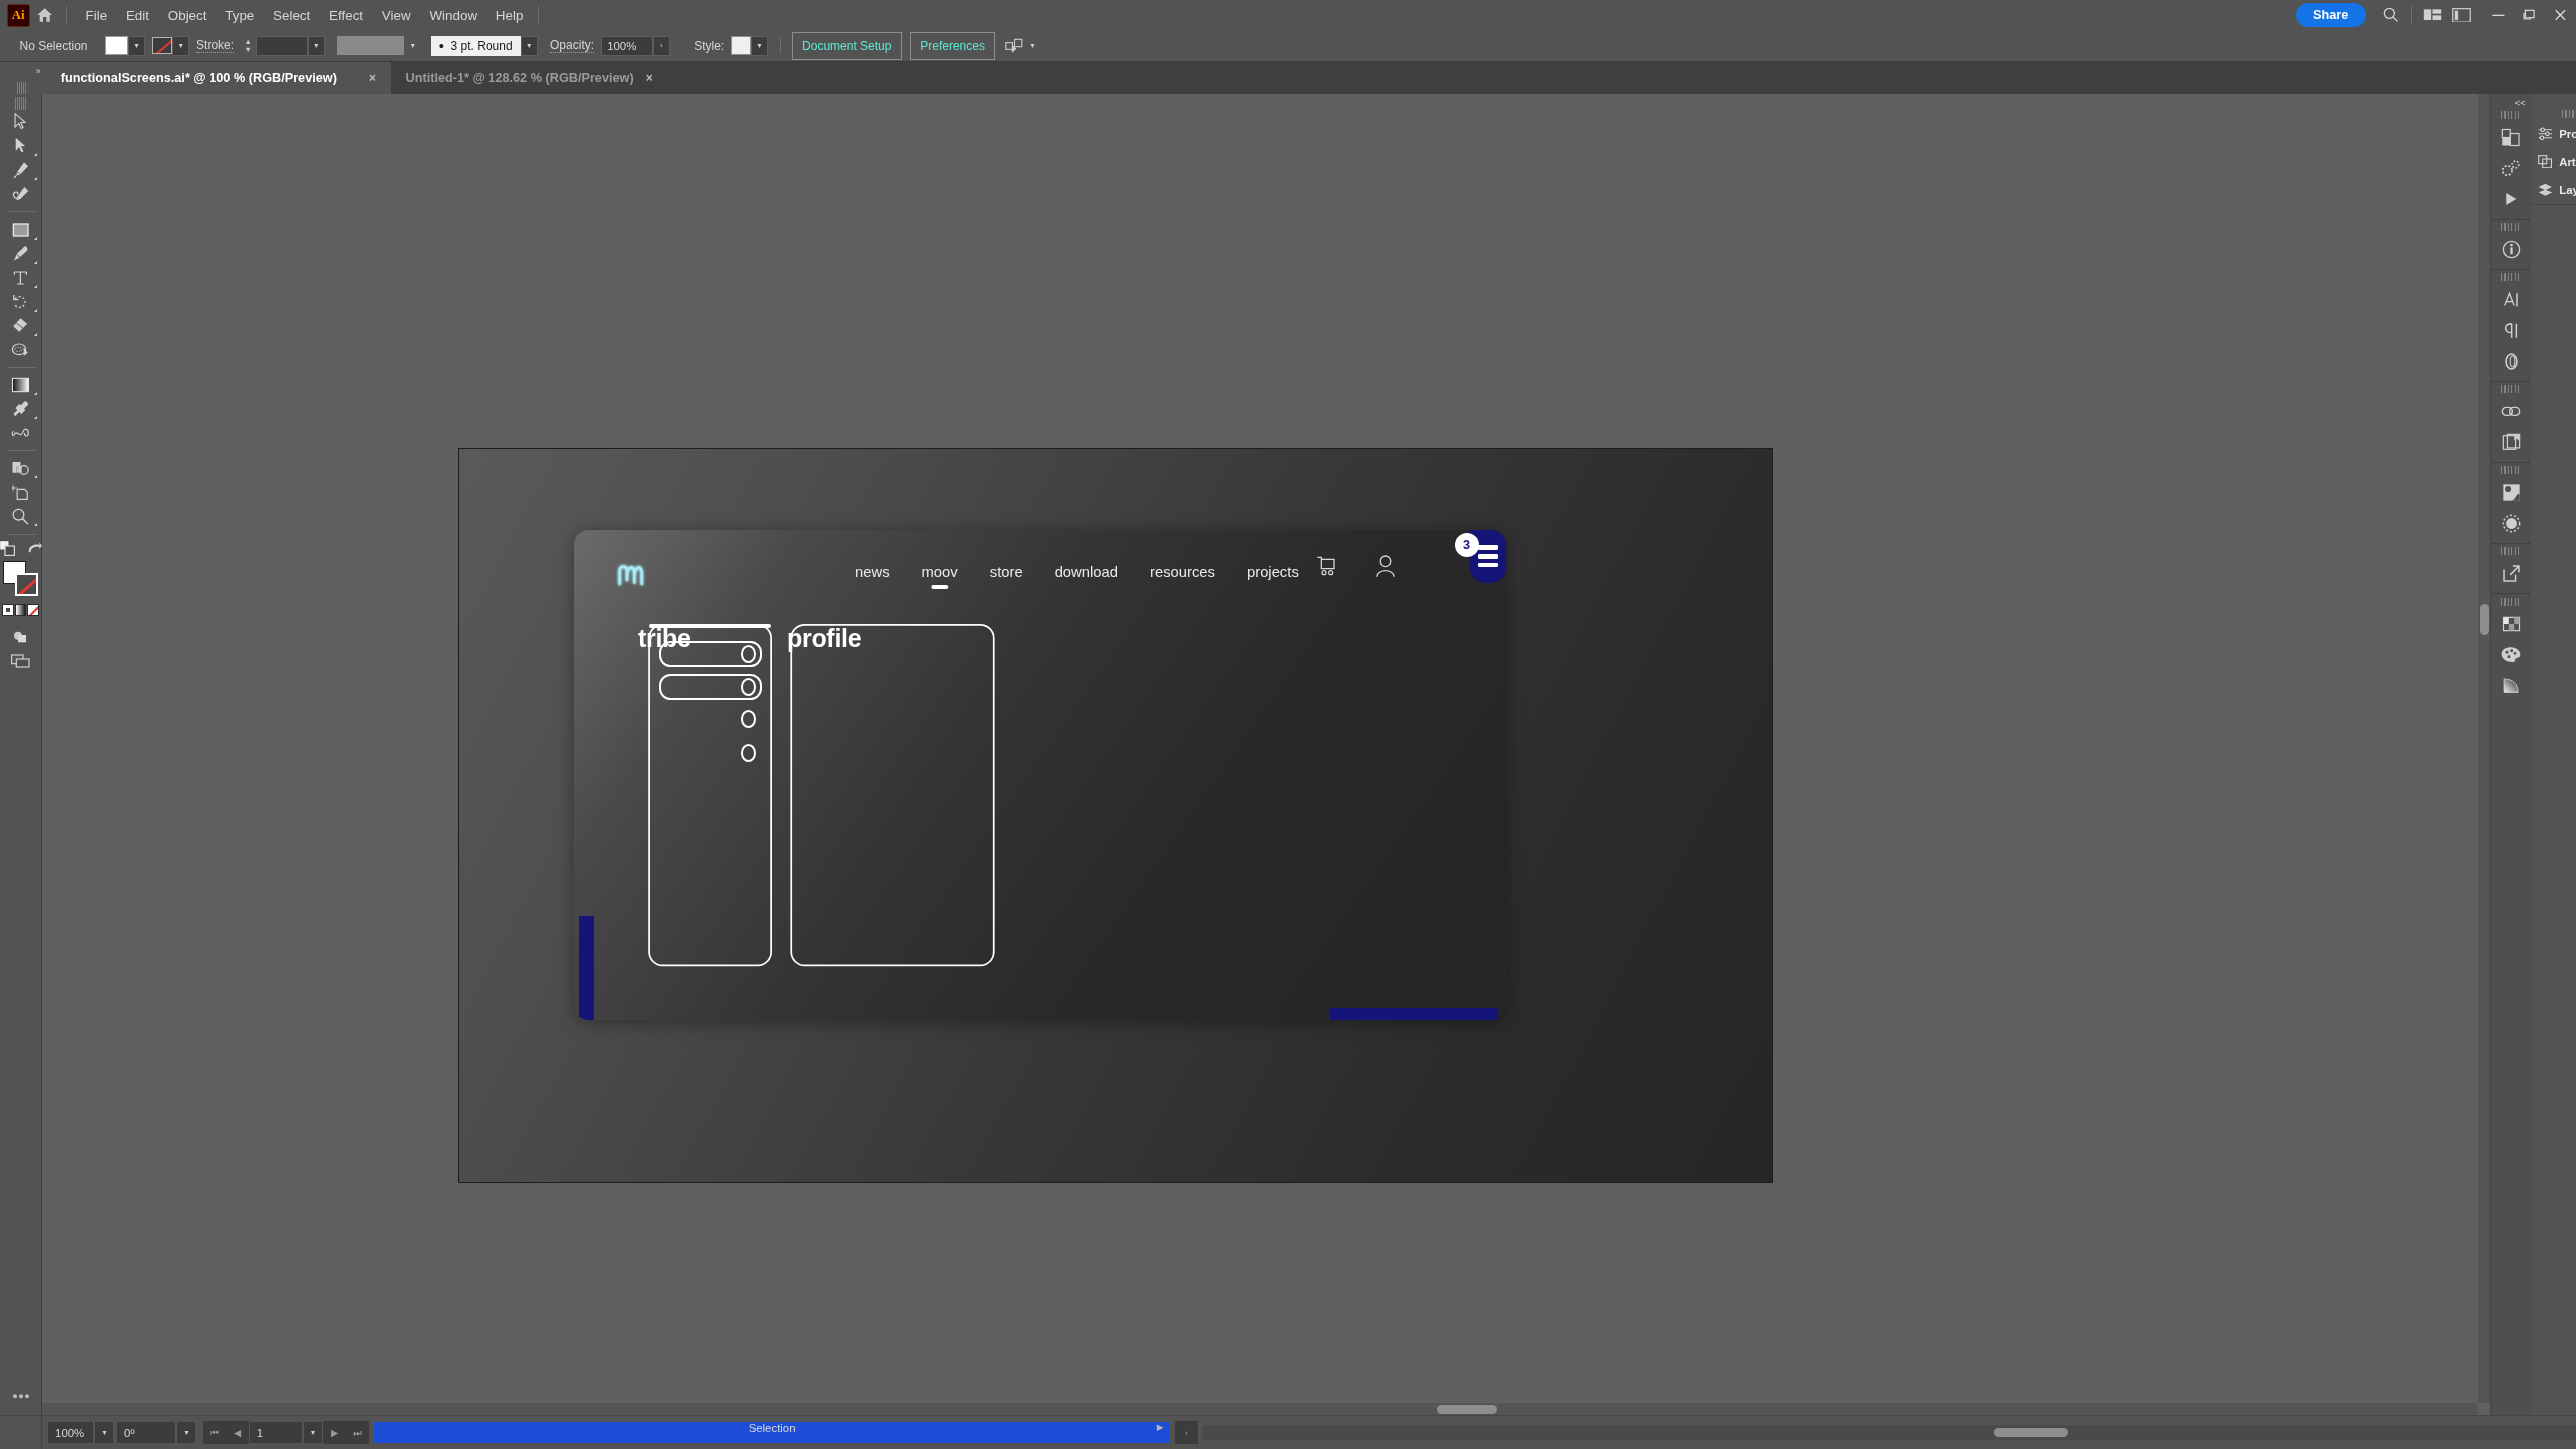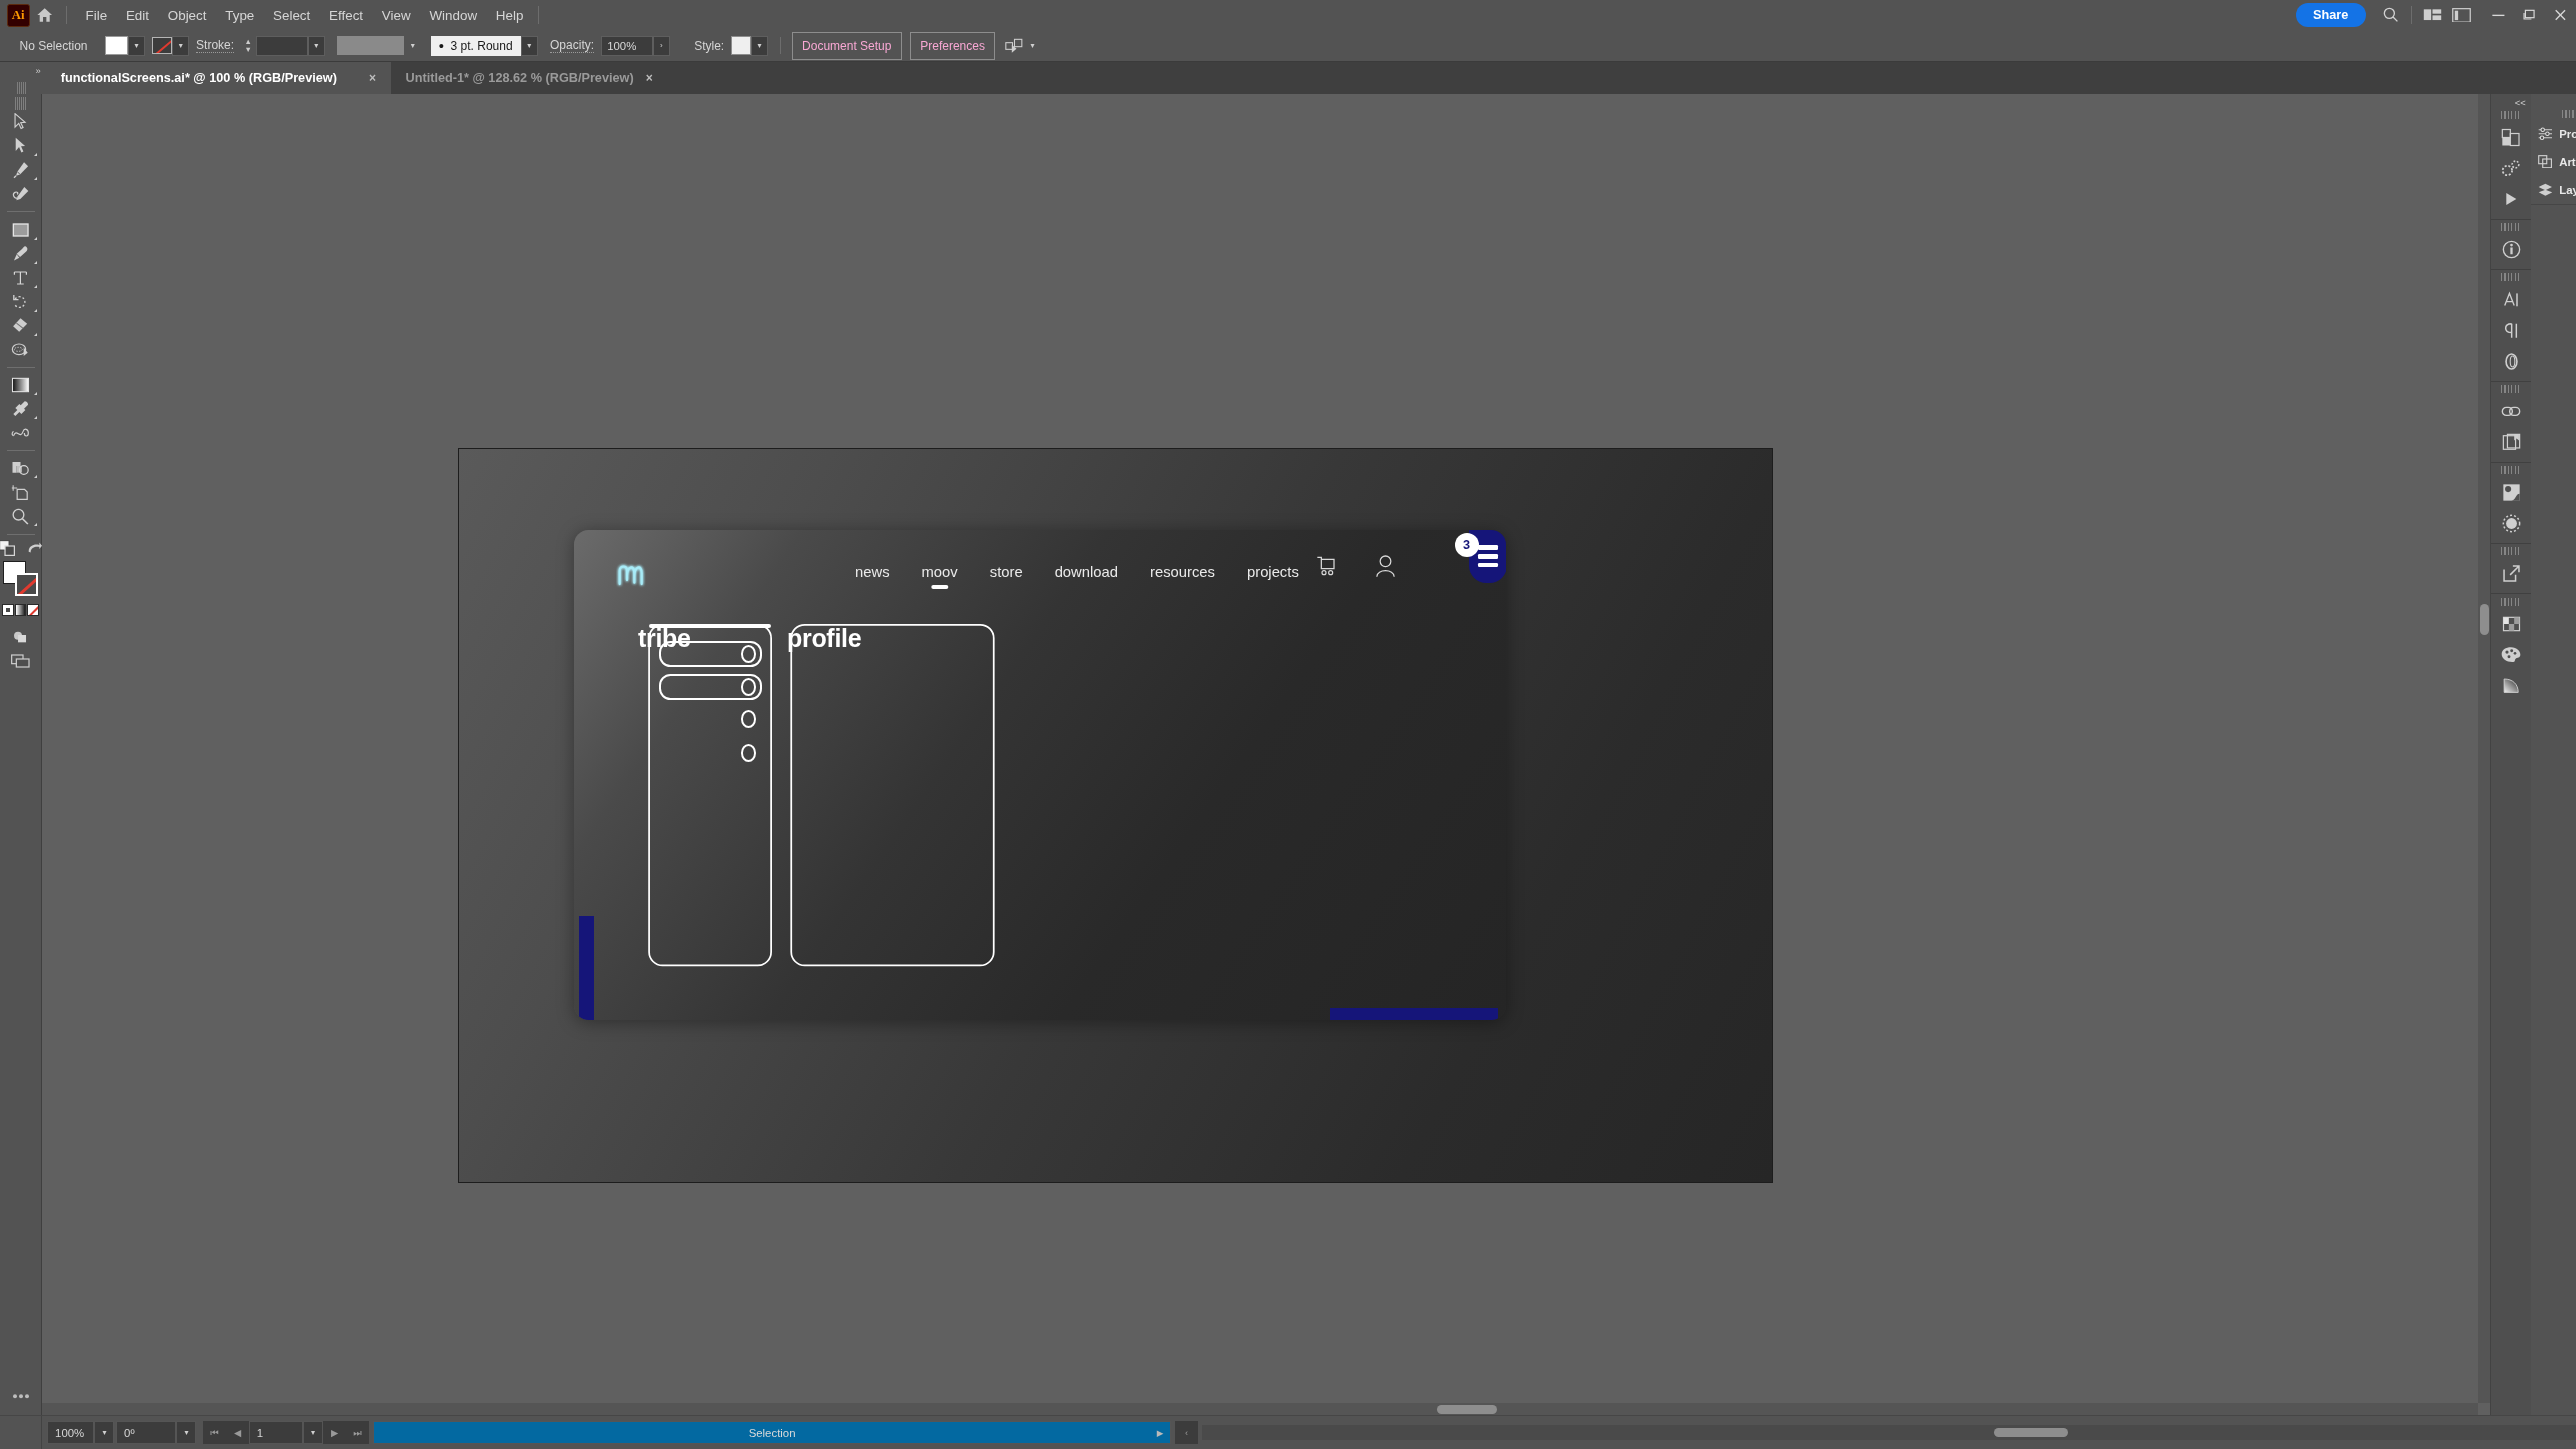--- a/index.html
+++ b/index.html
@@ -65,21 +65,21 @@
   .field-light {
     height:20px; background:#f0f0f0; color:#1a1a1a; font-size:12px;
     display:flex; align-items:center; padding: 0 8px; gap:6.7px; white-space:nowrap;
   }
   .opacity-field {
     width:52px; height:20px; background:#3c3c3c; border:0.7px solid #5e5e5e;
     display:flex; align-items:center; padding-left:5.4px; font-size:11.4px; color:#d8d8d8;
   }
   .style-swatch { width:20px; height:19px; background:#efefef; border:0.7px solid #8d8d8d; }
   .btn-outline {
-    height:28px; border:0.7px solid #8d8d8d; color:#f9a8d4; font-size:12px;
+    height:28px; border:0.7px solid #8d8d8d; color:#5eead4; font-size:12px;
     display:flex; align-items:center; padding:0 9.4px; white-space:nowrap;
   }
   .dotted-underline { border-bottom: 1.3px dotted #9a9a9a; padding-bottom:0.7px; }
 
   
   .tabbar {
     position:absolute; left:0; top:62px; width:2576px; height:32px; background:#3f3f3f;
     display:flex; align-items:flex-end;
   }
   .tabbar-left { width:46px; height:32px; background:#535353; position:relative;}
@@ -220,22 +220,22 @@
   }
   .sb-left { width:42px; height:34px; background:#535353; border-right:0.7px solid #434343;}
   .sb-field {
     height:23px; background:#3c3c3c; border:0.7px solid #555; display:flex; align-items:center;
     padding:0 6.7px; font-size:11.4px; color:#d6d6d6; min-width:47px;
   }
   .sb-drop { width:20px; height:23px; background:#3c3c3c; border:0.7px solid #555;
     display:flex; align-items:center; justify-content:center; font-size:8px; color:#cfcfcf;}
   .sb-nav { width:23px; height:23px; background:#3c3c3c; display:flex; align-items:center; justify-content:center; color:#9a9a9a; font-size:9.4px;}
   .sb-sel {
-    height:23px; background:#0369a1; border:0.7px solid #555; width:798px;
-    display:flex; align-items:center; justify-content:center; font-size:11.4px; color:#dadada;
+    height:23px; background:#1d4ed8; border:0.7px solid #555; width:798px;
+    display:flex; align-items:flex-start; justify-content:center; font-size:11.4px; color:#dadada;
     position:relative;
   }
   .sb-sel .arr { position:absolute; right:6.7px; color:#b9b9b9; font-size:8.7px;}
   .sb-hscroll { flex:1; height:14.8px; background:#4a4a4a; margin-left:4px; position:relative; }
   .sb-hthumb { position:absolute; left:792px; width:74px; top:2.7px; height:9.4px; background:#8e8e8e; border-radius:4.7px;}
   svg { display:block; }
 </style>
 </head>
 <body>
 

